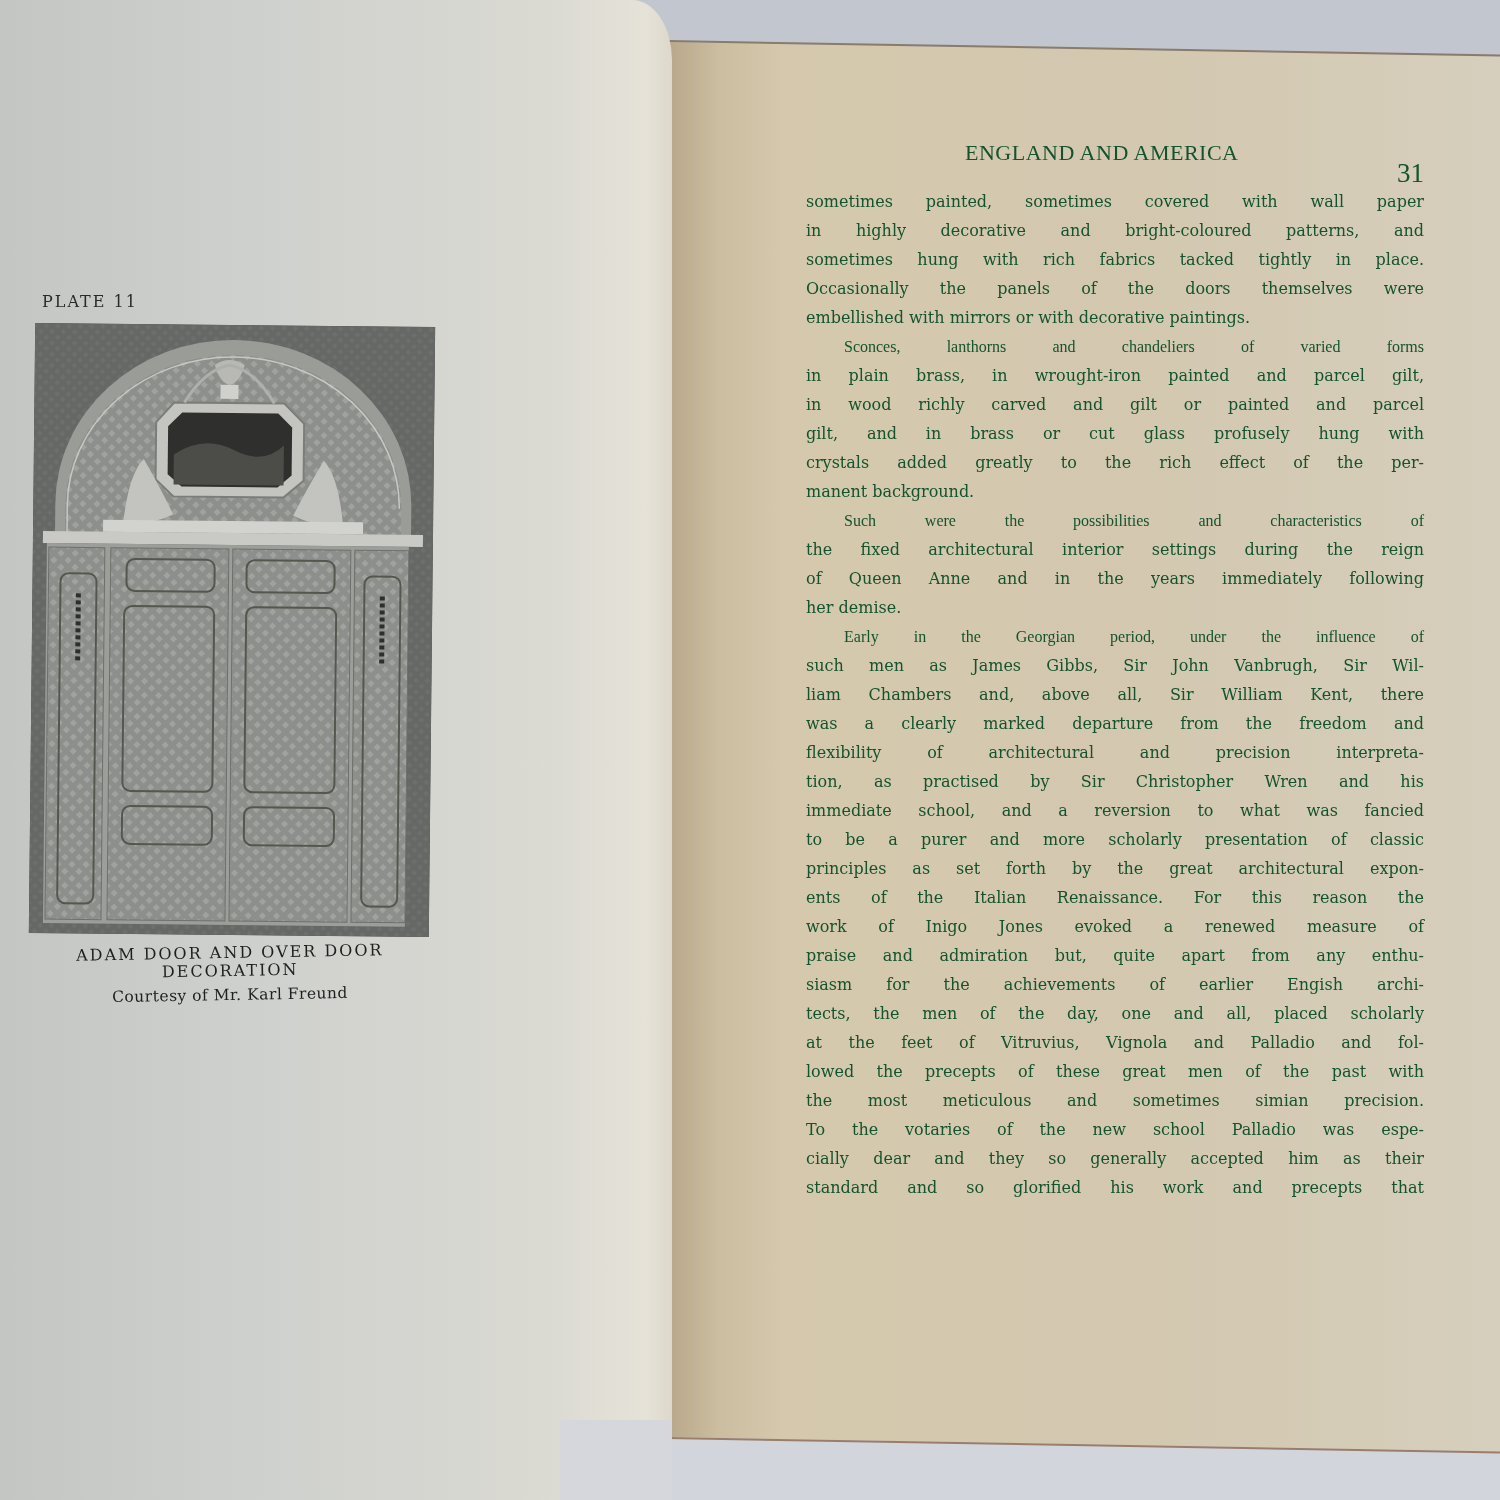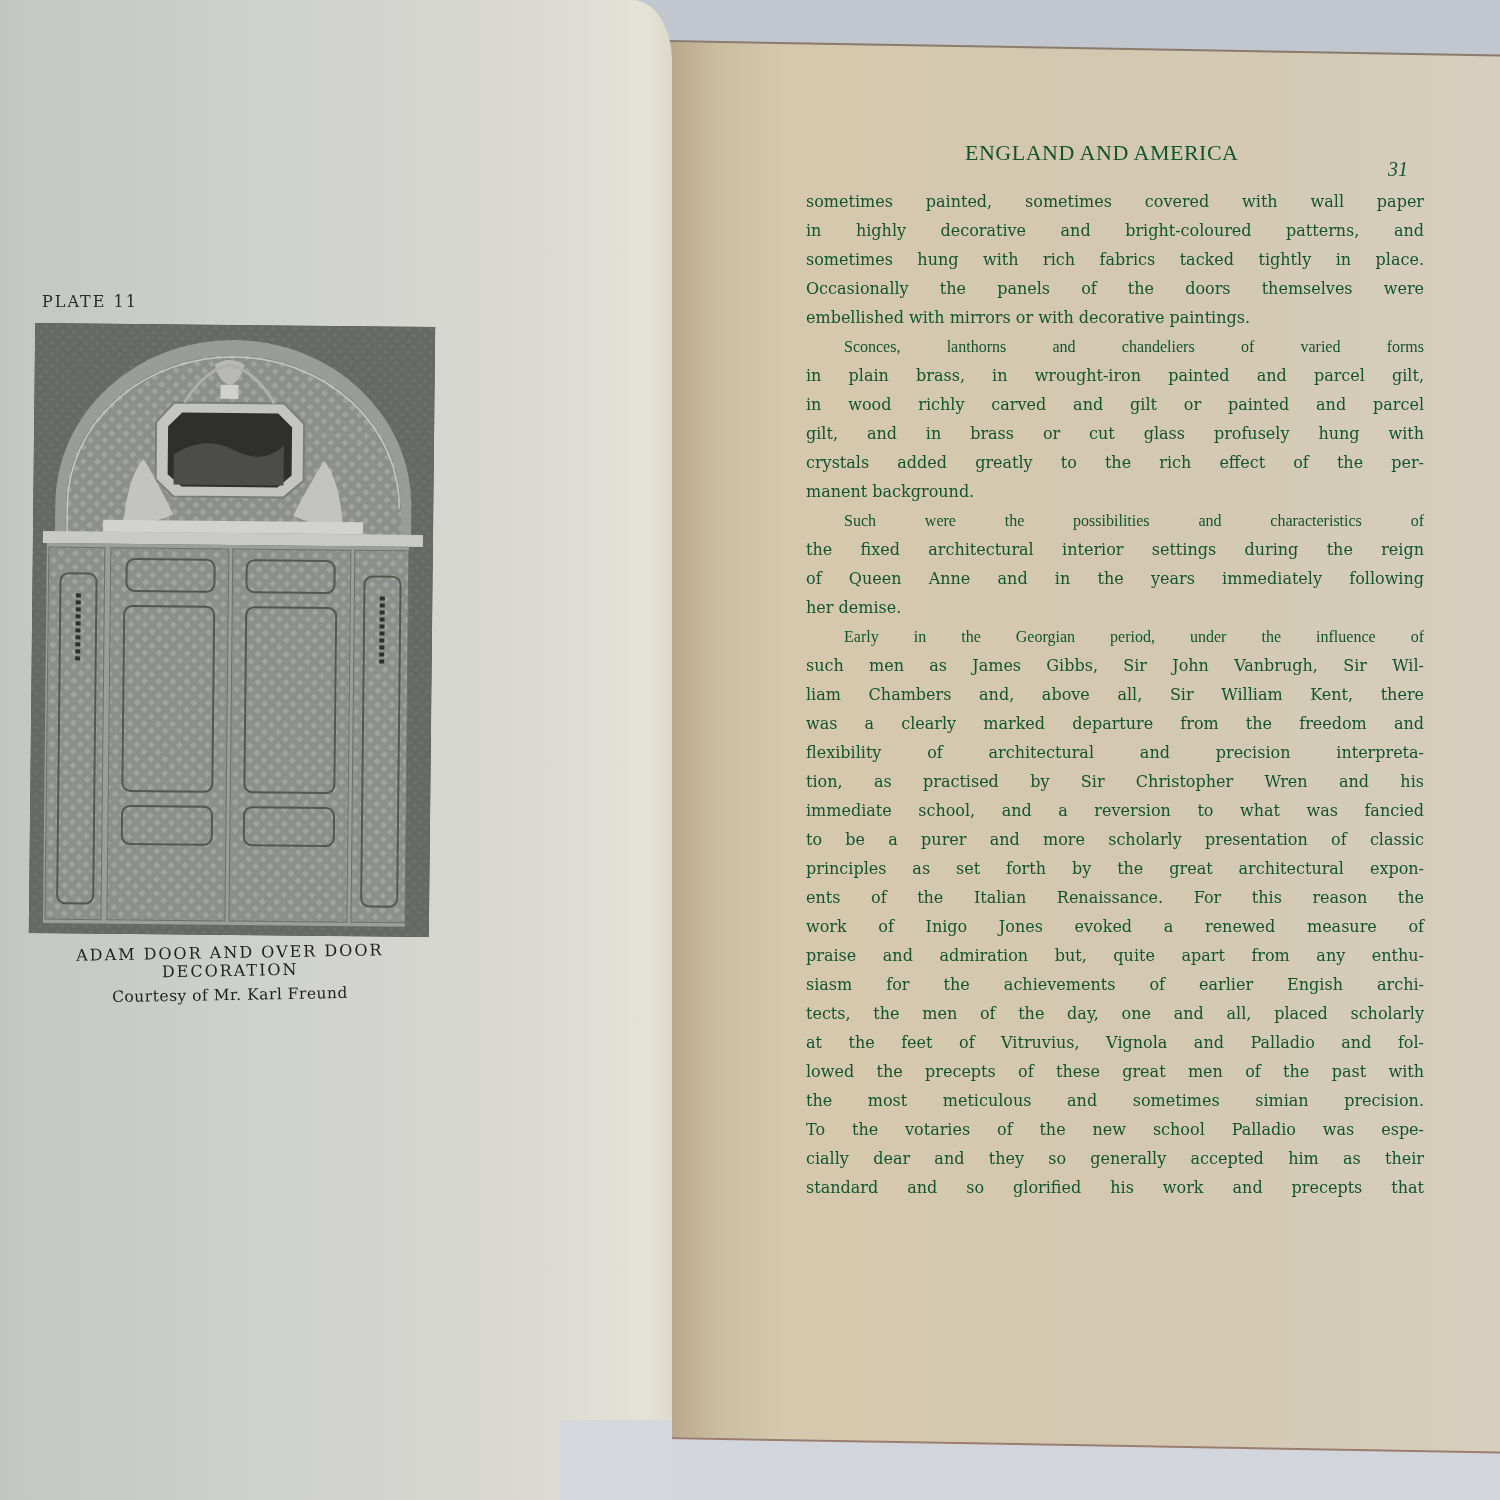--- a/index.html
+++ b/index.html
@@ -44,21 +44,21 @@
     color:#14532d;
   }
   .running-head {
     position:relative; height:50px;
   }
   .running-title {
     position:absolute; left:165px; top:0;
     font-size:22px; letter-spacing:0.5px; font-family:"Liberation Serif", serif;
   }
   .page-number {
-    position:absolute; right:22px; top:18px; font-size:20px; font-family:"Liberation Serif", serif;font-style:italic;
+    position:absolute; right:6px; top:18px; font-size:27px; font-family:"Liberation Serif", serif;
   }
   .body-text {
     font-family:"DejaVu Serif", serif;
     font-size:16px;
     line-height:29px;
     margin-top:-3px;
   }
   .body-line {
     display:block; white-space:nowrap;
     text-align:justify; text-align-last:justify;

